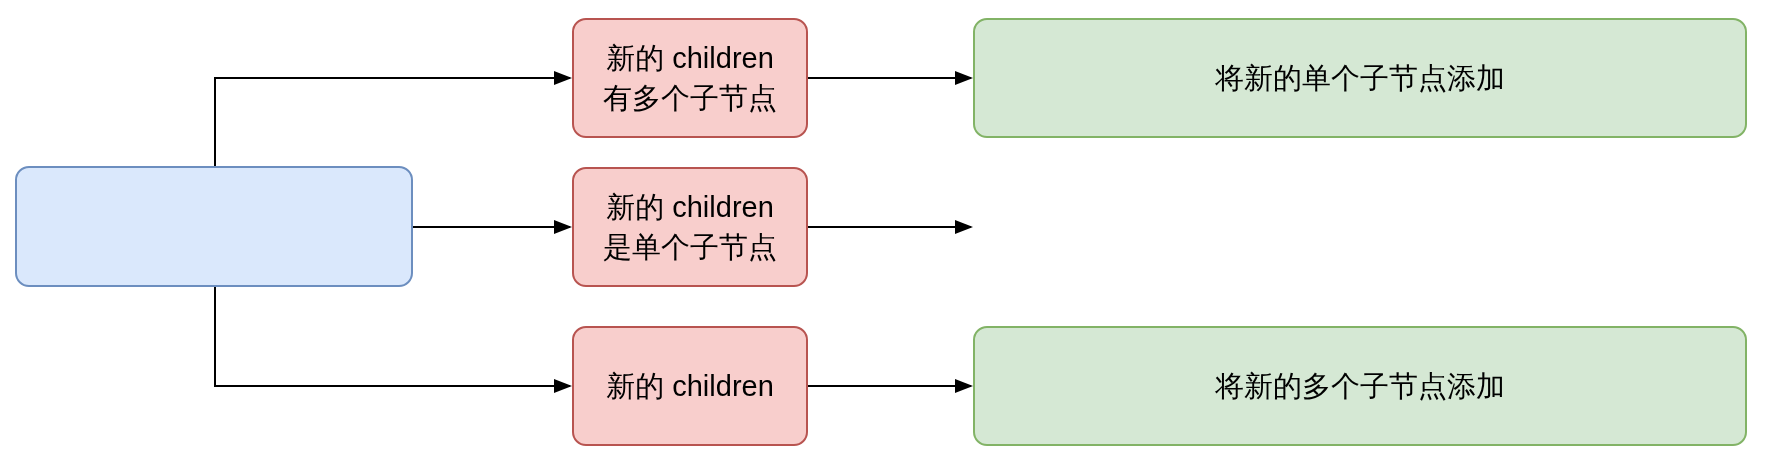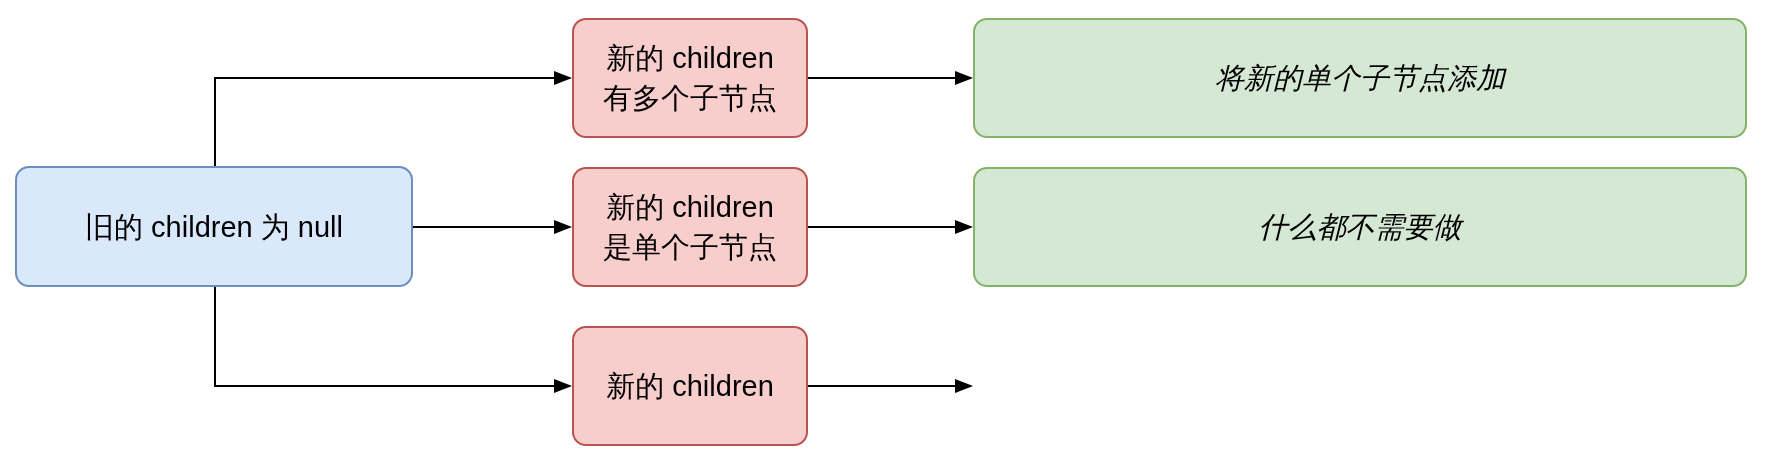--- a/index.html
+++ b/index.html
@@ -61,21 +61,20 @@
     height: 120px;
     background: var(--condition-fill, #f8cecc);
     border-color: var(--condition-stroke, #b85450);
   }
   .node-action {
     left: 973px;
     width: 774px;
     height: 120px;
     background: var(--action-fill, #d5e8d4);
     border-color: var(--action-stroke, #82b366);
-    font-style: italic;
   }
   .row-1 { top: 18px; }
   .row-2 { top: 167px; }
   .row-3 { top: 326px; }
 </style>
 </head>
 <body>
 
 <div class="canvas">
 
@@ -87,39 +86,38 @@
     </defs>
     <path class="connector" d="M215,166 L215,78 L570,78" marker-end="url(#arrow)"></path>
     <path class="connector" d="M413,227 L570,227" marker-end="url(#arrow)"></path>
     <path class="connector" d="M215,287 L215,386 L570,386" marker-end="url(#arrow)"></path>
     <path class="connector" d="M808,78 L971,78" marker-end="url(#arrow)"></path>
     <path class="connector" d="M808,227 L971,227" marker-end="url(#arrow)"></path>
     <path class="connector" d="M808,386 L971,386" marker-end="url(#arrow)"></path>
   </svg>
 
   <div class="node node-root">
-    <div>旧的 children 为 null</div>
   </div>
 
   <div class="node node-condition row-1">
     <div>新的 children</div>
     <div>有多个子节点</div>
   </div>
 
   <div class="node node-condition row-2">
     <div>新的 children</div>
     <div>是单个子节点</div>
   </div>
 
   <div class="node node-condition row-3">
     <div>新的 children</div>
   </div>
 
   <div class="node node-action row-1">
     <div>将新的单个子节点添加</div>
   </div>
 
-  <div class="node node-action row-2">
-    <div>什么都不需要做</div>
+
+  <div class="node node-action row-3">
+    <div>将新的多个子节点添加</div>
   </div>
-
 
 </div>
 
 </body></html>

